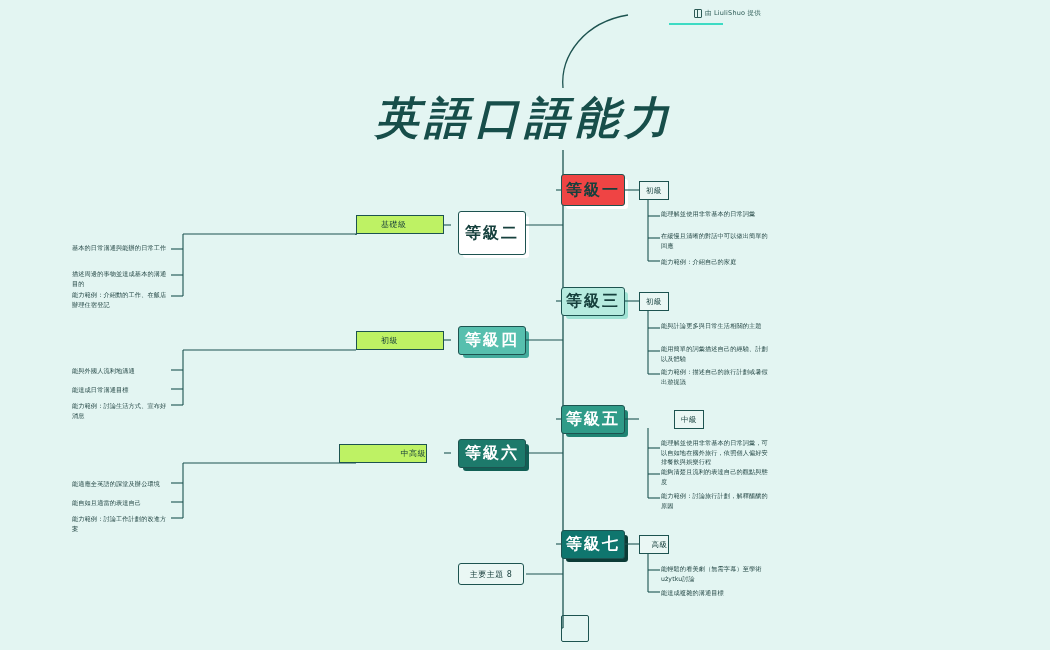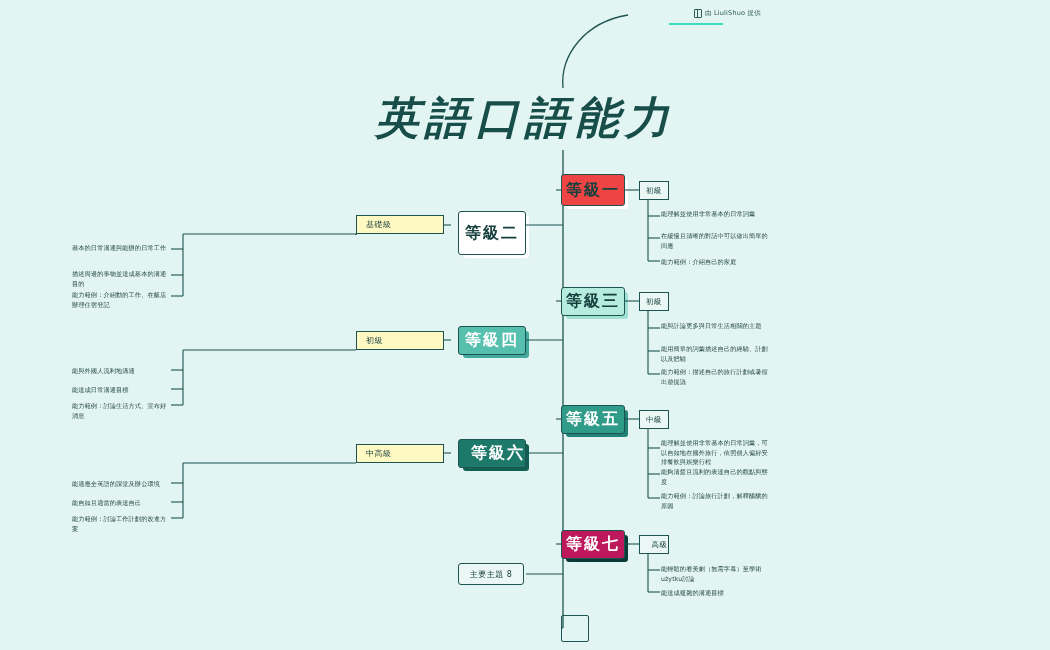--- a/index.html
+++ b/index.html
@@ -110,24 +110,24 @@
     color: #16403d;
     letter-spacing: 0.5px;
   }
 
   
   .grouplabel {
     position: absolute;
     box-sizing: border-box;
     width: 88px; height: 19px;
     border: 1px solid #1d5350;
-    background: #fef9c3;
+    background: #bef264;
     display: flex;
     align-items: center;
-    padding-left: 9px;
+    padding-left: 24px;
     font-size: 8px;
     color: #143b39;
     letter-spacing: 0.5px;
   }
 
   
   .detail {
     position: absolute;
     font-size: 6.2px;
     line-height: 1.55;
@@ -270,33 +270,33 @@
 
   <div class="level" id="lvl4" style="left: 458px; top: 326px; width: 68px; height: 29px; background: rgb(87, 191, 174); color: rgb(255, 255, 255); justify-content: center;">
     <span class="lvl-shadow" style="background: rgb(67, 171, 156);"></span>
     <span>等級四</span>
   </div>
 
   <div class="level" id="lvl5" style="left: 561px; top: 405px; width: 64px; height: 29px; background: rgb(47, 155, 136); color: rgb(255, 255, 255);">
     <span class="lvl-shadow" style="background: rgb(31, 132, 115);"></span>
     <span>等級五</span>
   </div>
-  <div class="badge" style="left:639px; top:410px;">
+  <div class="badge" style="left:674px; top:410px;">
     <span>中級</span>
   </div>
   <div class="detail right" style="left:661px; top:438px;">能理解並使用非常基本的日常詞彙，可以自如地在國外旅行，依照個人偏好安排餐飲與娛樂行程</div>
   <div class="detail right" style="left:661px; top:467px;">能夠清楚且流利的表達自己的觀點與態度</div>
   <div class="detail right" style="left:661px; top:491px;">能力範例：討論旅行計劃，解釋醞釀的原因</div>
 
-  <div class="level" id="lvl6" style="left: 458px; top: 439px; width: 68px; height: 29px; background: rgb(29, 122, 107); color: rgb(255, 255, 255); justify-content: flex-end;">
+  <div class="level" id="lvl6" style="left: 458px; top: 439px; width: 68px; height: 29px; background: rgb(29, 122, 107); color: rgb(255, 255, 255);">
     <span class="lvl-shadow" style="background: rgb(17, 96, 85);"></span>
     <span>等級六</span>
   </div>
 
-  <div class="level" id="lvl7" style="left: 561px; top: 530px; width: 64px; height: 29px; background: #be185d; color: rgb(255, 255, 255);">
+  <div class="level" id="lvl7" style="left: 561px; top: 530px; width: 64px; height: 29px; background: #0f766e; color: rgb(255, 255, 255);">
     <span class="lvl-shadow" style="background: rgb(11, 59, 54);"></span>
     <span>等級七</span>
   </div>
   <div class="badge" style="left:639px; top:535px;padding-left:11px;">
     <span>高級</span>
   </div>
   <div class="detail right" style="left:661px; top:564px;">能輕鬆的看美劇（無需字幕）至學術użytku討論</div>
   <div class="detail right" style="left:661px; top:588px;">能達成複雜的溝通目標</div>
 
   <div class="grouplabel" style="left:356px; top:215px;">
@@ -306,21 +306,21 @@
   <div class="detail left" style="left:72px; top:269px;">描述周邊的事物並達成基本的溝通目的</div>
   <div class="detail left" style="left:72px; top:290px;">能力範例：介紹動的工作、在飯店辦理住宿登記</div>
 
   <div class="grouplabel" style="left:356px; top:331px;">
     <span>初級</span>
   </div>
   <div class="detail left" style="left:72px; top:366px;">能與外國人流利地溝通</div>
   <div class="detail left" style="left:72px; top:385px;">能達成日常溝通目標</div>
   <div class="detail left" style="left:72px; top:401px;">能力範例：討論生活方式、宣布好消息</div>
 
-  <div class="grouplabel" style="left:356px; top:444px;">
+  <div class="grouplabel" style="left:339px; top:444px;justify-content:flex-end;">
     <span>中高級</span>
   </div>
   <div class="detail left" style="left:72px; top:479px;">能適應全英語的課堂及辦公環境</div>
   <div class="detail left" style="left:72px; top:498px;">能自如且適當的表達自己</div>
   <div class="detail left" style="left:72px; top:514px;">能力範例：討論工作計劃的改進方案</div>
 
   <div class="level" style="left:458px; top:563px; width:66px; height:22px; font-size:8px; font-weight:normal; letter-spacing:0.5px; background:#eaf7f4; color:#143b39;">
     <span>主要主題 8</span>
   </div>
 

